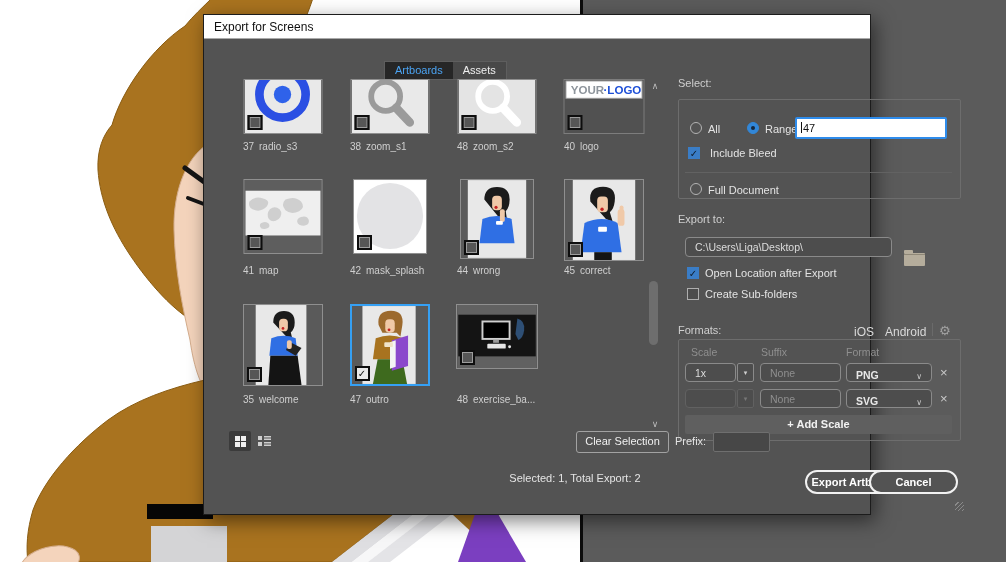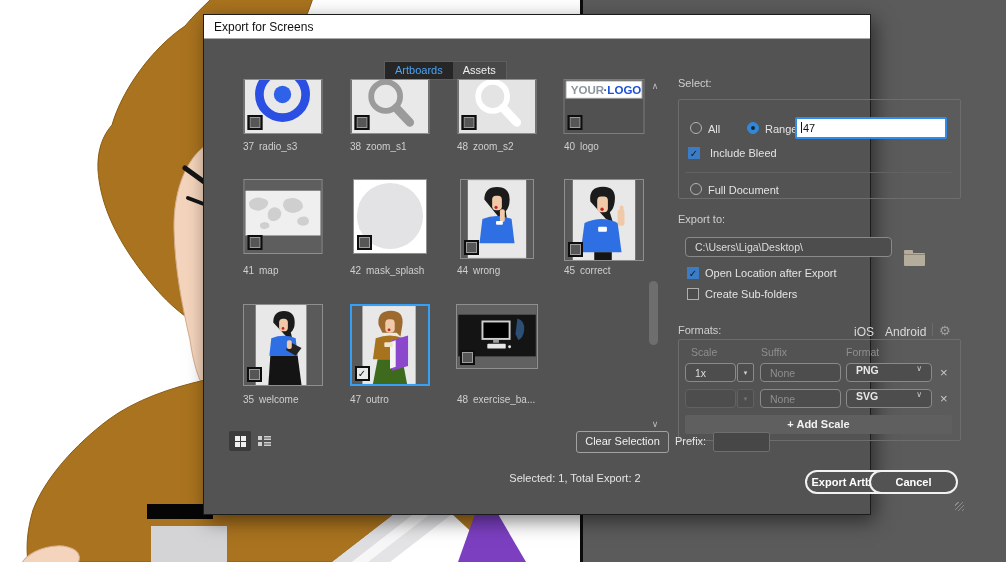--- a/index.html
+++ b/index.html
@@ -64,21 +64,21 @@
               font-size:11px;padding:0 4px;box-sizing:border-box;line-height:18px;}
   #rangeInput .caret{display:inline-block;width:1px;height:11px;background:#111;vertical-align:-1px;margin-right:1px;}
   .darkinput{background:#4d4d4d;border:1px solid #8a8a8a;border-radius:4px;color:#dcdcdc;
              font-size:10.5px;padding:0 9px;box-sizing:border-box;display:flex;align-items:center;}
   .placeholder{color:#8f8f8f;}
   .hr{height:1px;background:#626262;}
   .fmt-head{color:#8f8f8f;font-size:10.5px;}
   .combo-arrow{width:17px;height:19px;border:1px solid #8a8a8a;border-radius:2px;background:#4d4d4d;
                color:#cfcfcf;font-size:7px;text-align:center;line-height:17px;box-sizing:border-box;}
   .dim{border-color:#616161 !important;color:#777 !important;}
-  .select{display:flex;justify-content:space-between;align-items:flex-start;font-weight:bold;color:#e8e8e8;}
+  .select{display:flex;justify-content:space-between;align-items:flex-end;font-weight:bold;color:#e8e8e8;}
   .select .chev{font-size:8px;color:#c9c9c9;font-weight:normal;}
   .xbtn{color:#c9c9c9;font-size:13px;line-height:13px;}
   #addScale{background:#5f5f5f;border-radius:2px;color:#f2f2f2;font-weight:bold;
             text-align:center;line-height:19px;font-size:11px;}
   .minilink{color:#d9d9d9;font-size:12px;}
   #gear{color:#a2a2a2;font-size:13px;line-height:13px;}
   .vsep{width:1px;background:#6a6a6a;}
   
   .viewbtn{width:22px;height:20px;display:flex;align-items:center;justify-content:center;border-radius:2px;}
   .viewbtn.active{background:#3b3b3b;}

